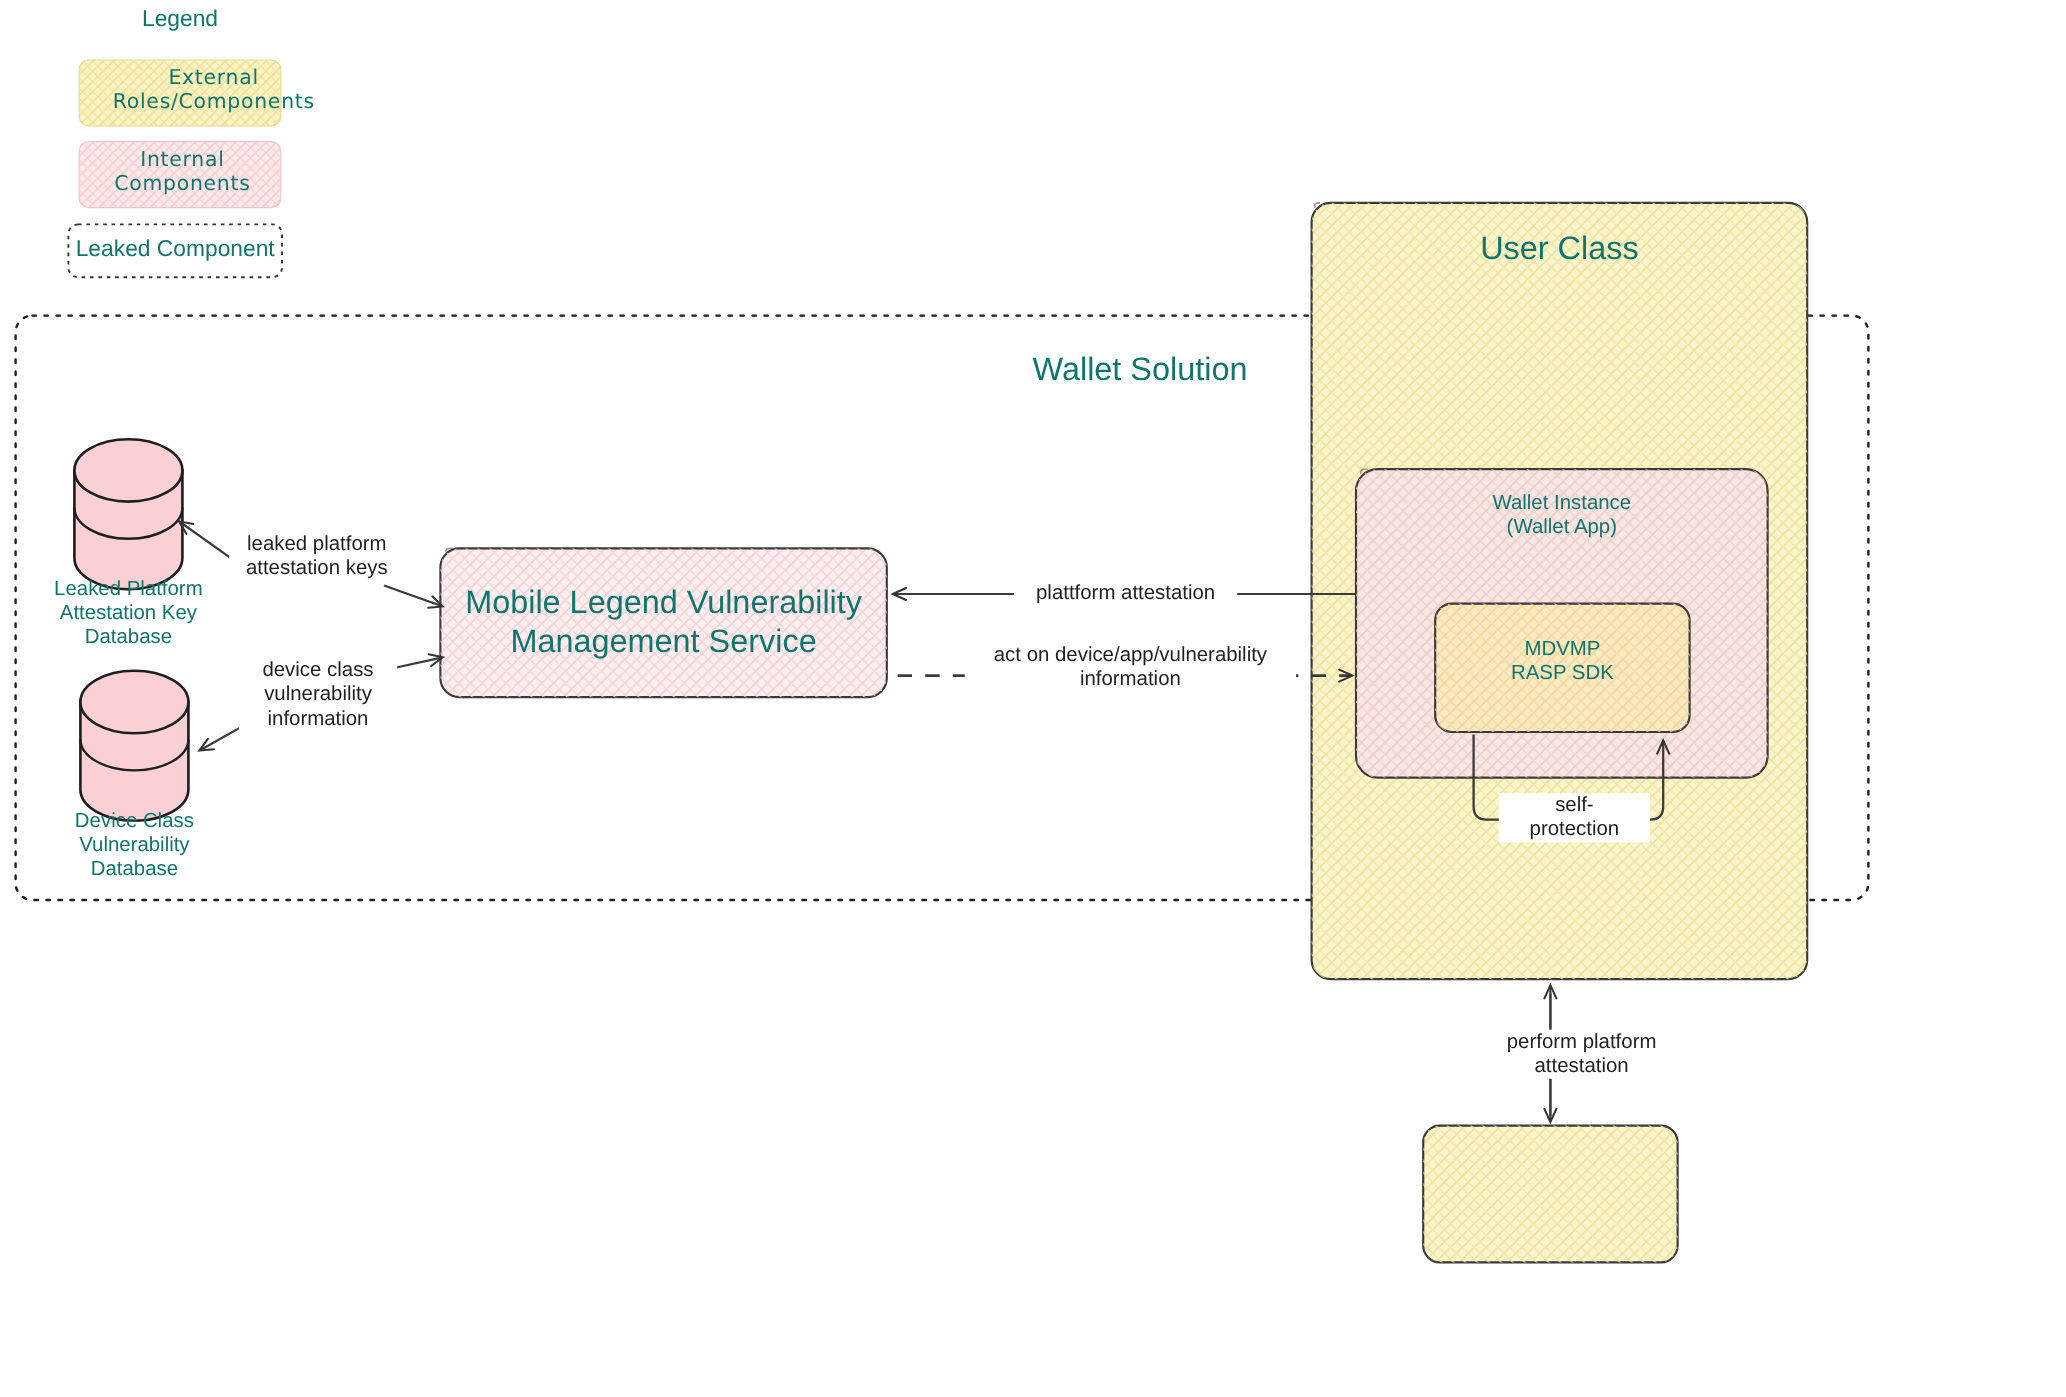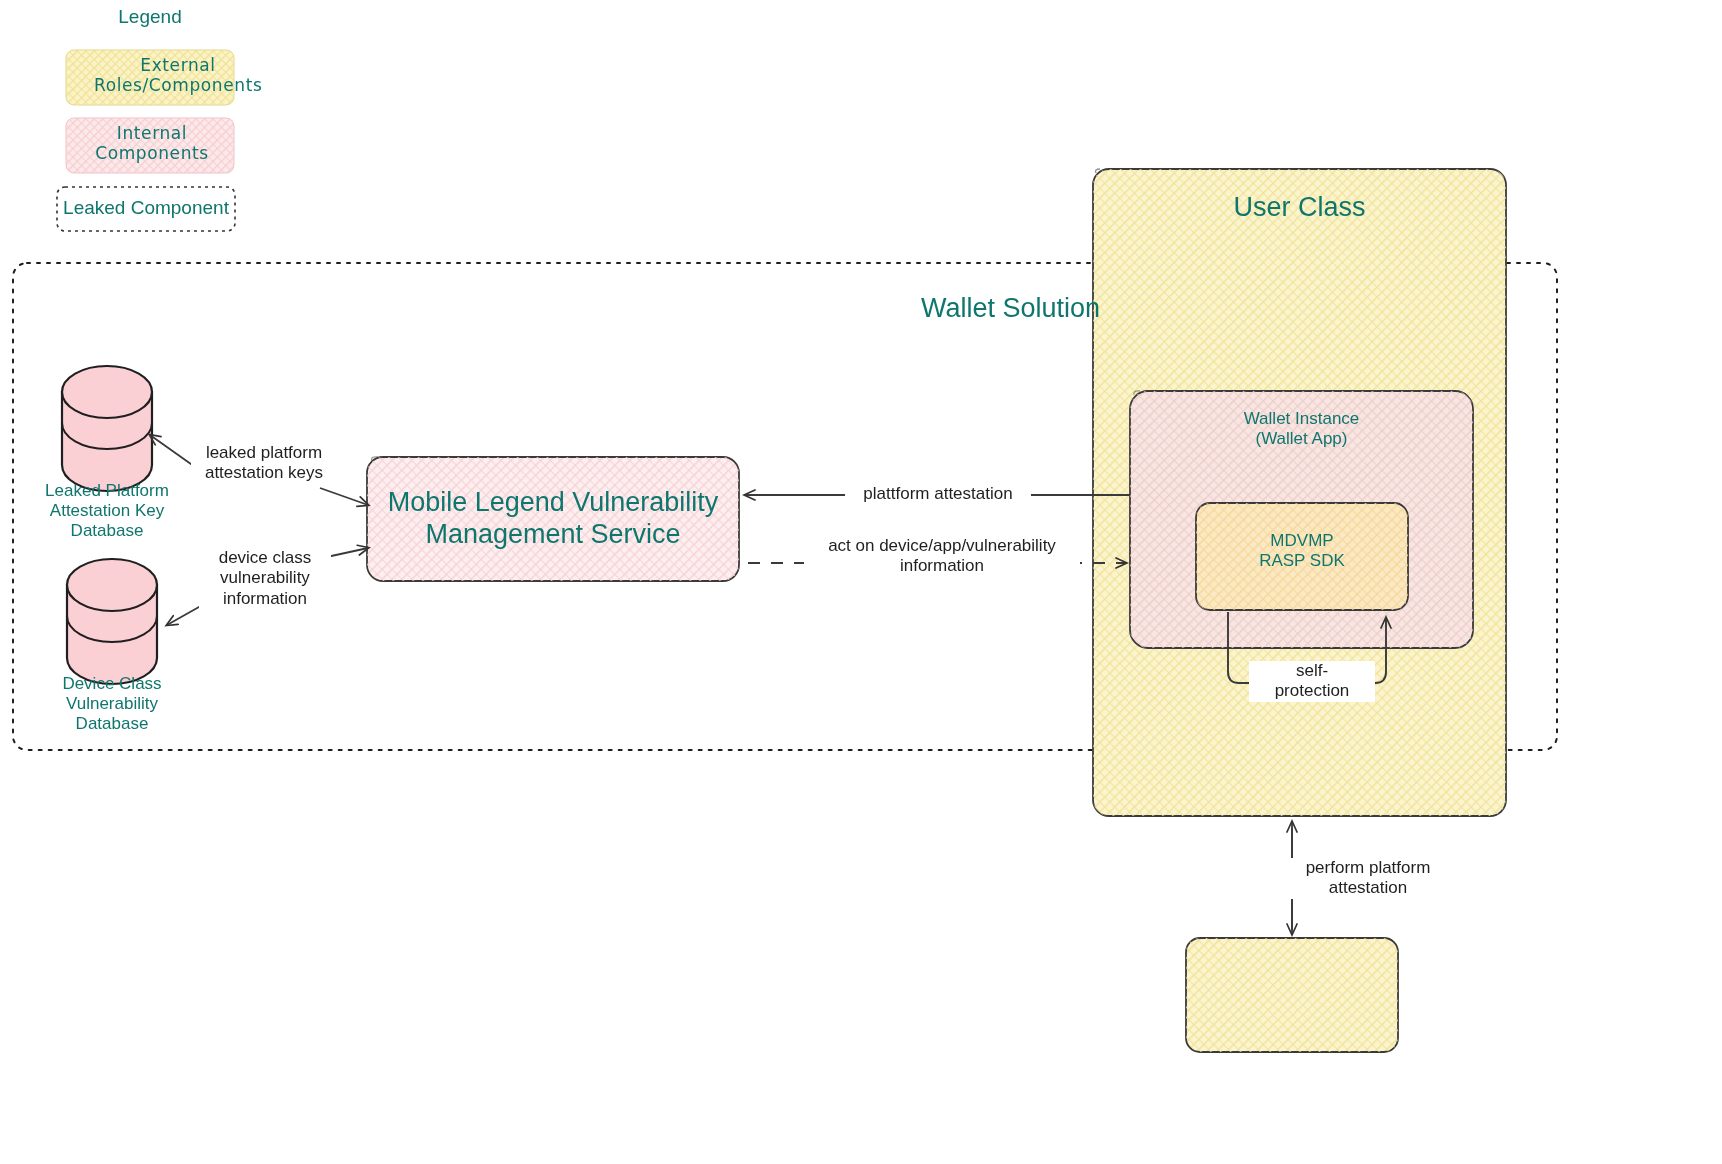--- a/index.html
+++ b/index.html
@@ -200,21 +200,21 @@
   </svg>
 
   <div class="txt lbl-md" style="left:100px; top:6px; width:100px;">Legend</div>
 
   <div class="txt hand" style="left:66px; top:55px; width:168px;margin-left:28px;">External
 Roles/Components</div>
   <div class="txt hand" style="left:66px; top:123px; width:172px;">Internal
 Components</div>
   <div class="txt lbl-md" style="left:57px; top:197px; width:178px;">Leaked Component</div>
 
-  <div class="txt lbl-xl" style="left:800px; top:293px; width:300px;text-align:right;">Wallet Solution</div>
+  <div class="txt lbl-xl" style="left:800px; top:293px; width:300px;">Wallet Solution</div>
 
   <div class="txt lbl-sm" style="left:22px; top:481px; width:170px;">Leaked Platform
 Attestation Key
 Database</div>
   <div class="txt lbl-sm" style="left:27px; top:674px; width:170px;">Device Class
 Vulnerability
 Database</div>
 
   <div class="txt lbl-xl" style="left:377px; top:487px; width:352px;">Mobile Legend Vulnerability
 Management Service</div>
@@ -236,16 +236,16 @@
 information</div>
 
   <div class="edge-lbl" style="left:845px; top:484px; width:180px;">plattform attestation</div>
 
   <div class="edge-lbl" style="left:804px; top:536px; width:270px;">act on device/app/vulnerability
 information</div>
 
   <div class="edge-lbl" style="left:1249px; top:661px; width:120px;">self-
 protection</div>
 
-  <div class="edge-lbl" style="left:1285px; top:858px; width:160px;">perform platform
+  <div class="edge-lbl" style="left:1235px; top:858px; width:160px;">perform platform
 attestation</div>
 
 </div>
 
 </body></html>

